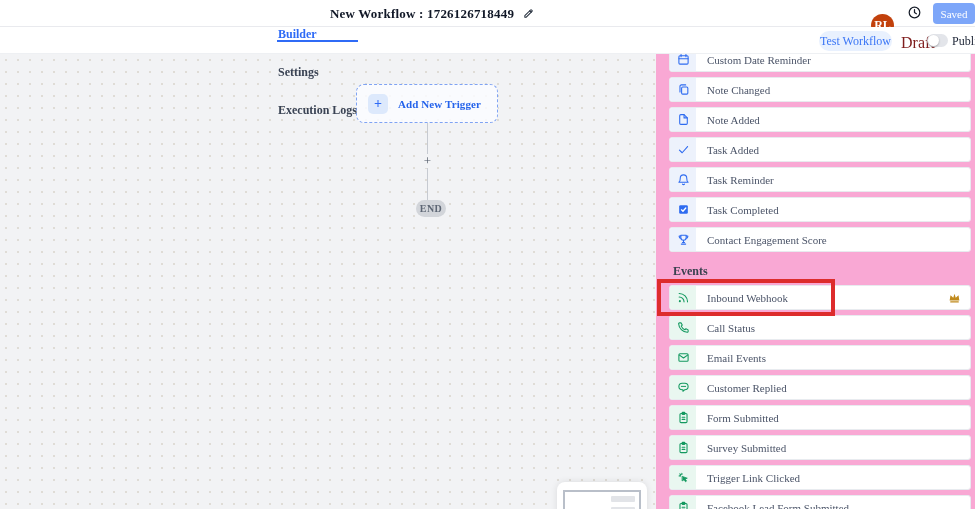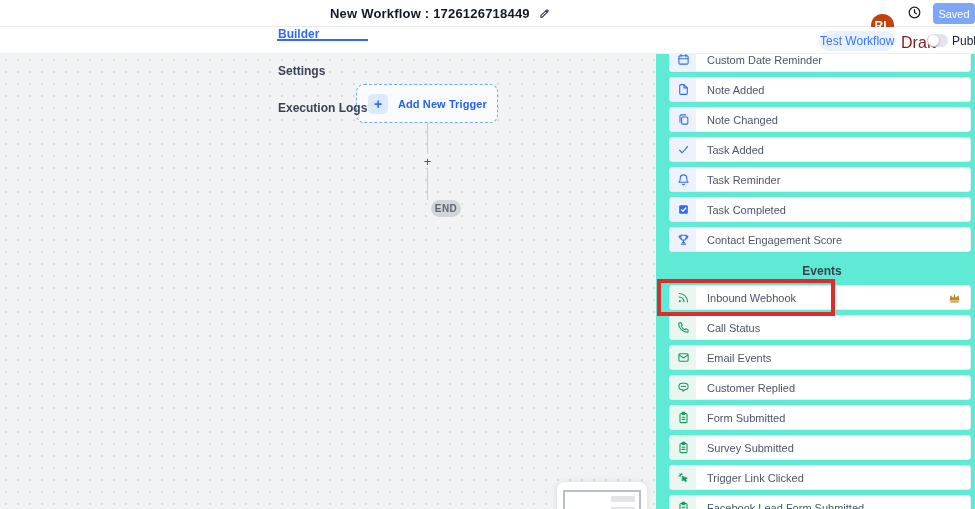--- a/index.html
+++ b/index.html
@@ -1,19 +1,19 @@
 <!DOCTYPE html>
 <html><head>
 <meta charset="utf-8">
 <style>
   * { margin:0; padding:0; box-sizing:border-box; }
   html,body { width:975px; height:509px; overflow:hidden; }
   .page {
     position:relative; width:975px; height:509px; overflow:hidden;
-    background:#ffffff; font-family:Liberation Sans, sans-serif;
+    background:#ffffff; font-family:Liberation Serif, serif;
     -webkit-font-smoothing:antialiased;
   }
 
   
   .topbar { position:absolute; top:0; left:0; right:0; height:27px; background:#fff; border-bottom:1px solid #e9eaee; z-index:3; }
   .title-wrap { position:absolute; left:330px; top:0; height:27px; display:flex; align-items:center; gap:9px; }
   .wf-title { font-size:13px; font-weight:bold; color:#111827; letter-spacing:.2px; }
   .pencil { color:#1f2937; display:flex; cursor:pointer; }
   .avatar { position:absolute; left:871px; top:14px; width:23px; height:23px; border-radius:50%; background:#c2410c; color:#fff; font-size:12px; font-weight:bold; display:flex; align-items:center; justify-content:center; cursor:pointer; }
   .history { position:absolute; left:907px; top:5px; color:#171d29; display:flex; cursor:pointer; }
@@ -36,28 +36,28 @@
     position:absolute; top:54px; left:0; width:656px; height:455px;
     background-color:#f2f3f5;
     background-image:radial-gradient(circle, #dfdcd6 1px, rgba(0,0,0,0) 1.3px);
     background-size:12px 12px;
   }
   .add-trigger { position:absolute; left:356px; top:30px; width:142px; height:39px; border:1.5px dashed #7fa3f3; border-radius:8px; background:rgba(251,252,255,.85); display:flex; align-items:center; gap:10px; padding-left:11px; cursor:pointer; }
   .plus-sq { width:20px; height:20px; border-radius:5px; background:#dde9fc; color:#2f6bf6; font-size:14px; font-weight:bold; display:flex; align-items:center; justify-content:center; }
   .add-label { font-size:11px; font-weight:bold; color:#2563eb; letter-spacing:.1px; }
   .connector { position:absolute; left:427px; top:69px; width:1px; height:77px; background:#c6cad1; }
   .mid-plus { position:absolute; left:420px; top:100px; width:15px; height:14px; background:#f2f3f5; color:#4b5563; font-size:13px; display:flex; align-items:center; justify-content:center; cursor:pointer; }
-  .end-pill { position:absolute; left:431px; top:146px; width:30px; height:17px; background:#d2d5da; border-radius:9px; color:#5d6674; font-size:10px; font-weight:bold; letter-spacing:.4px; display:flex; align-items:center; justify-content:center; }
+  .end-pill { position:absolute; left:416px; top:146px; width:30px; height:17px; background:#d2d5da; border-radius:9px; color:#5d6674; font-size:10px; font-weight:bold; letter-spacing:.4px; display:flex; align-items:center; justify-content:center; }
   .preview-box { position:absolute; left:557px; top:428px; width:90px; height:40px; background:#fff; border-radius:8px 8px 0 0; box-shadow:0 0 7px rgba(0,0,0,.10); }
   .preview-inner { position:absolute; left:6px; top:8px; right:6px; bottom:-2px; border:2px solid #b9bfc9; background:#fff; }
   .pbar { position:absolute; right:4px; width:24px; height:6px; background:#e2e4e8; border-radius:1px; }
   .pbar.b1 { top:4px; } .pbar.b2 { top:15px; }
 
   
-  .sidebar { position:absolute; left:656px; top:54px; width:319px; height:455px; background:#5eead4; overflow:hidden;text-align:center; }
+  .sidebar { position:absolute; left:656px; top:54px; width:319px; height:455px; background:#f9a8d4; overflow:hidden; }
   .trigger-list { margin:-7px 4px 0 13px; }
   .trigger-row { height:25px; background:#fff; border:1px solid #e8ebef; border-radius:3px; margin-bottom:5px; display:flex; align-items:center; overflow:hidden; cursor:pointer; }
   .icon-cell { width:26px; align-self:stretch; display:flex; align-items:center; justify-content:center; flex:none; }
   .sec-blue .icon-cell { background:#edf2fc; color:#2e6bf0; }
   .sec-green .icon-cell { background:#e9f7f0; color:#13995f; }
   .row-label { font-size:11px; color:#4b5468; padding-left:11px; white-space:nowrap; }
   .section-header { font-size:12px; font-weight:bold; color:#39414f; margin:12px 0 7px 4px; height:14px; line-height:14px; }
   .crown { margin-left:auto; margin-right:9px; color:#c08a1c; display:flex; }
 
   
@@ -127,34 +127,34 @@
             <svg viewBox="0 0 24 24" width="13" height="13" fill="none" stroke="currentColor" stroke-width="2" stroke-linecap="round" stroke-linejoin="round">
               <rect x="3.5" y="5" width="17" height="15.5" rx="2"></rect>
               <path d="M7.5 2.8v4M16.5 2.8v4M3.5 10.5h17"></path>
             </svg>
           </span>
           <span class="row-label">Custom Date Reminder</span>
         </div>
         <div class="trigger-row sec-blue">
           <span class="icon-cell">
             <svg viewBox="0 0 24 24" width="13" height="13" fill="none" stroke="currentColor" stroke-width="2" stroke-linecap="round" stroke-linejoin="round">
+              <rect x="8.5" y="7.5" width="11.5" height="13" rx="2"></rect>
+              <path d="M5.5 16.5V6a2.5 2.5 0 0 1 2.5-2.5h8"></path>
+            </svg>
+          </span>
+          <span class="row-label">Note Changed</span>
+        </div>
+        <div class="trigger-row sec-blue">
+          <span class="icon-cell">
+            <svg viewBox="0 0 24 24" width="13" height="13" fill="none" stroke="currentColor" stroke-width="2" stroke-linecap="round" stroke-linejoin="round">
               <path d="M13 3H7a2 2 0 0 0-2 2v14a2 2 0 0 0 2 2h10a2 2 0 0 0 2-2V9l-6-6z"></path>
               <path d="M13 3v6h6"></path>
             </svg>
           </span>
           <span class="row-label">Note Added</span>
-        </div>
-        <div class="trigger-row sec-blue">
-          <span class="icon-cell">
-            <svg viewBox="0 0 24 24" width="13" height="13" fill="none" stroke="currentColor" stroke-width="2" stroke-linecap="round" stroke-linejoin="round">
-              <rect x="8.5" y="7.5" width="11.5" height="13" rx="2"></rect>
-              <path d="M5.5 16.5V6a2.5 2.5 0 0 1 2.5-2.5h8"></path>
-            </svg>
-          </span>
-          <span class="row-label">Note Changed</span>
         </div>
         <div class="trigger-row sec-blue">
           <span class="icon-cell">
             <svg viewBox="0 0 24 24" width="13" height="13" fill="none" stroke="currentColor" stroke-width="2" stroke-linecap="round" stroke-linejoin="round">
               <path d="M4.5 13l5 5L19.5 6.5"></path>
             </svg>
           </span>
           <span class="row-label">Task Added</span>
         </div>
         <div class="trigger-row sec-blue">

